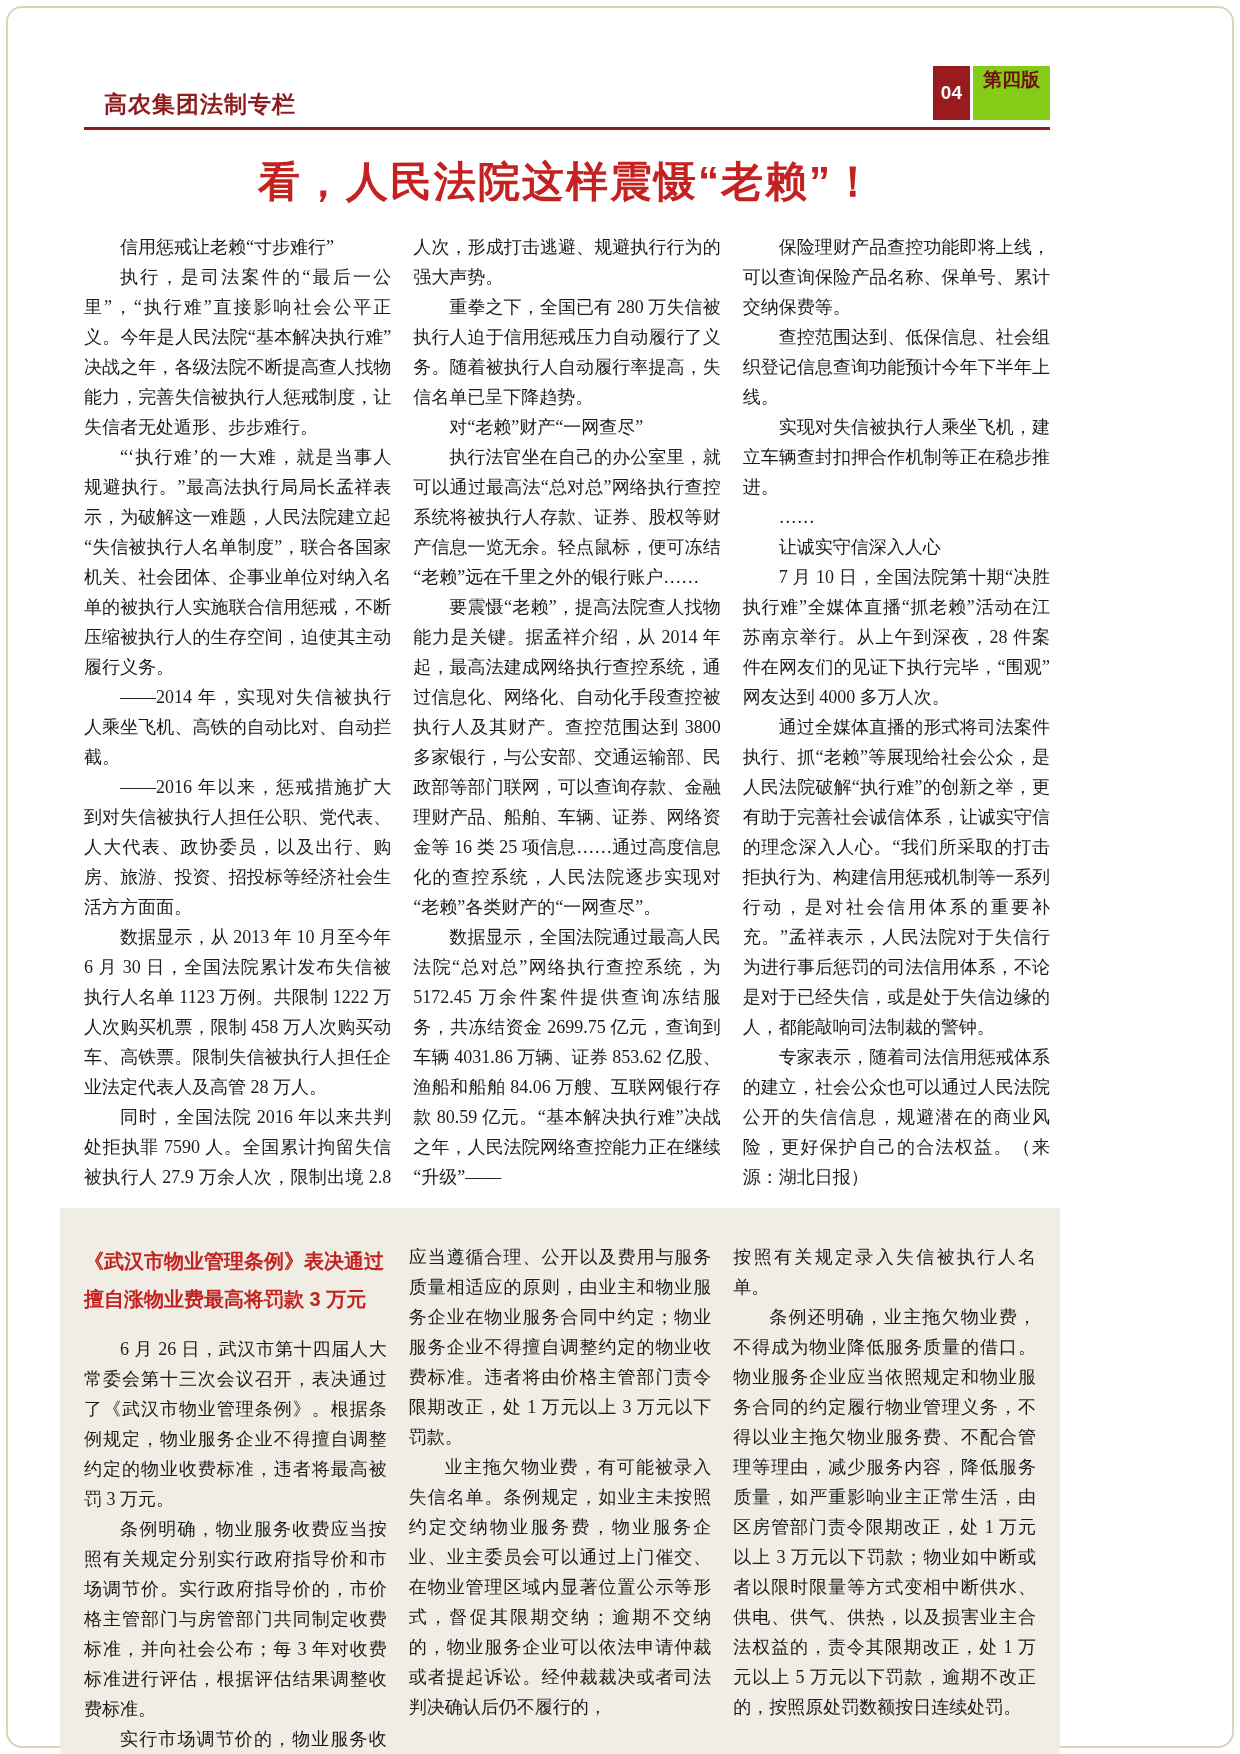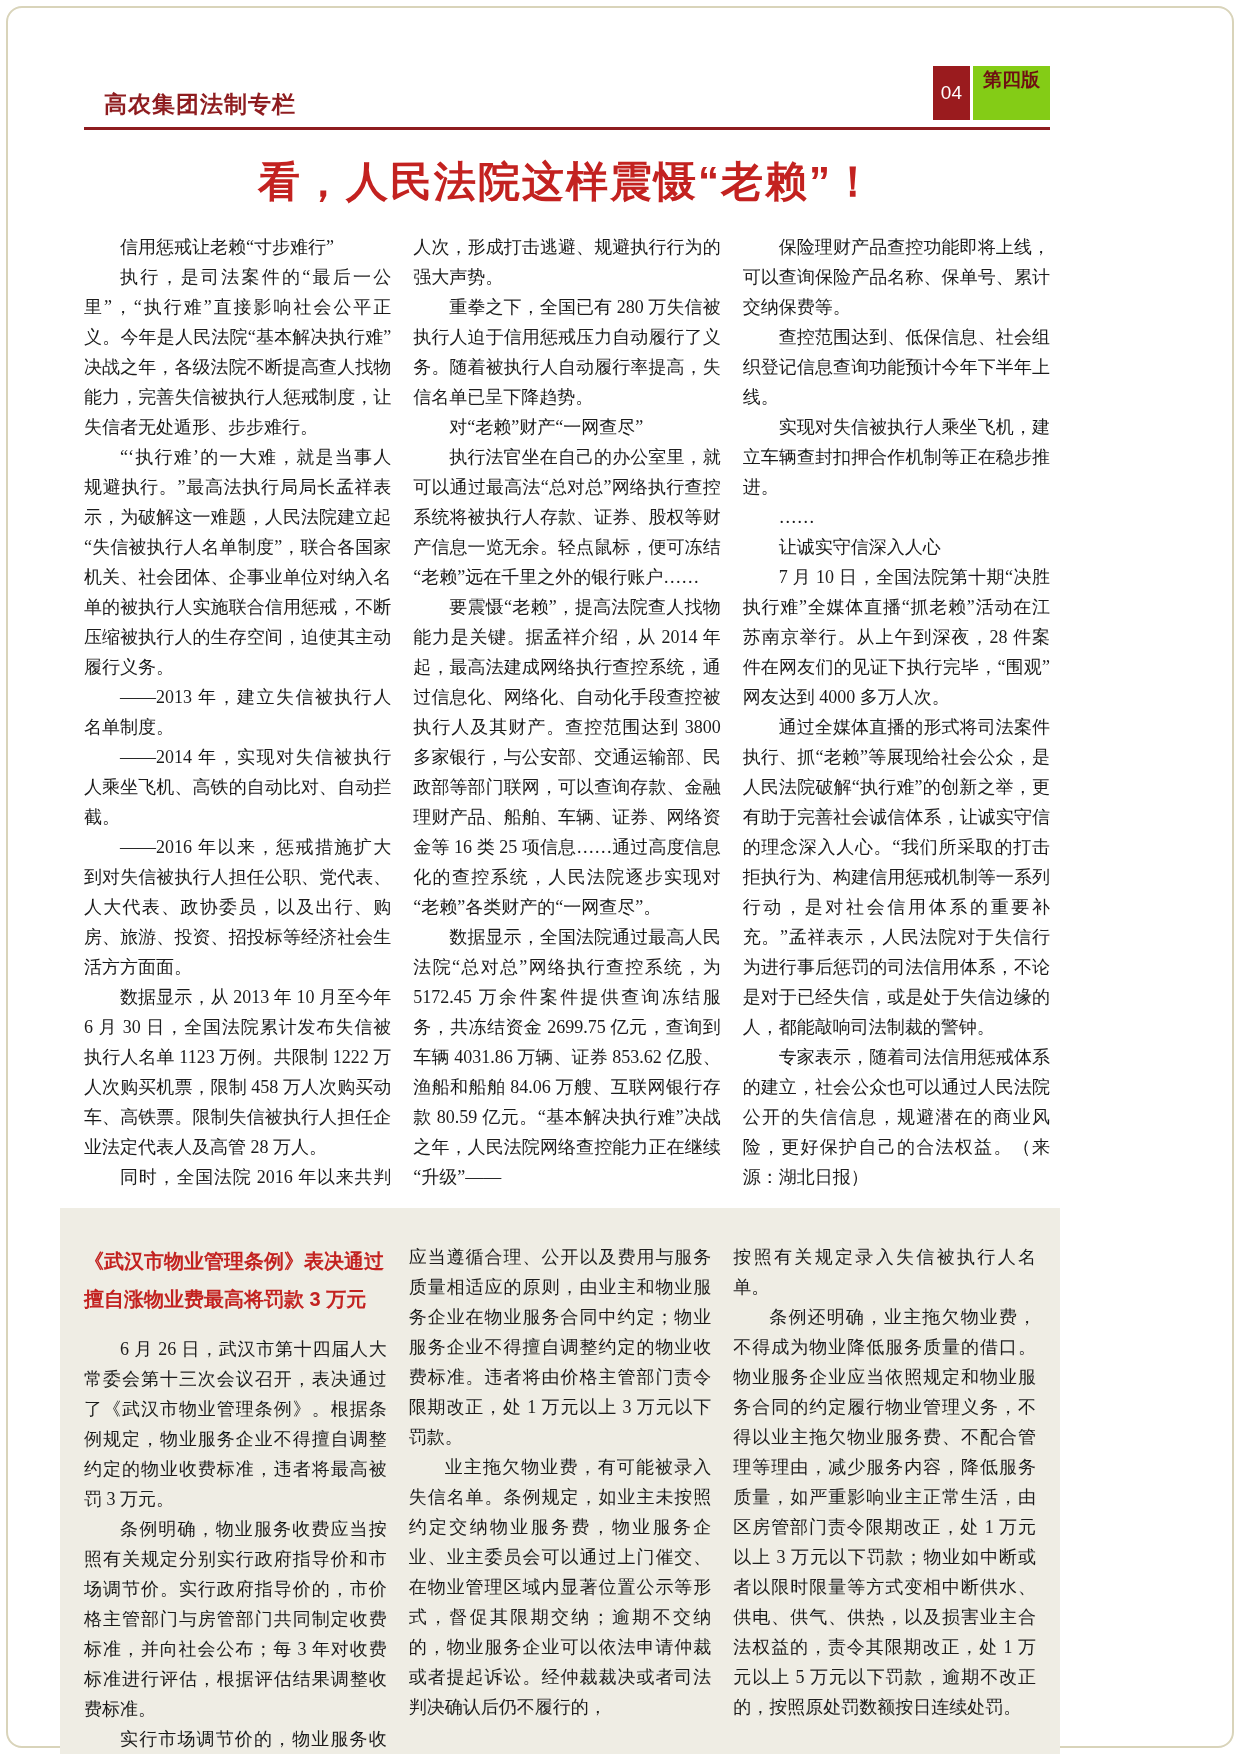--- a/index.html
+++ b/index.html
@@ -18,21 +18,21 @@
   .page-header{
     display:flex;justify-content:space-between;align-items:flex-end;
     border-bottom:3px solid #8e1c1f;padding-bottom:7px;
   }
   .masthead-label{
     font-family:"Liberation Sans","DejaVu Sans",sans-serif;
     font-weight:bold;font-size:23px;color:#8e1c1f;letter-spacing:1px;margin-left:20px;
   }
   .badges{display:flex;gap:3px;font-family:"Liberation Sans","DejaVu Sans",sans-serif;}
   .badge-num{
-    background:#9a1b1e;color:#ffffff;font-weight:normal;font-size:19px;
+    background:#9a1b1e;color:#ffffff;font-weight:bold;font-size:19px;
     padding:16px 8px;line-height:22px;
   }
   .badge-edition{
     background:#84cc16;color:#6e0f12;font-weight:bold;font-size:19px;
     padding:3px 10px;line-height:22px;
   }
 
   
   .headline{
     margin:20px 0 18px 0;text-align:center;
@@ -82,21 +82,20 @@
     </span>
   </header>
 
   <h1 class="headline">看，人民法院这样震慑“老赖”！</h1>
 
   <section class="article1">
     <div class="col">
         <p class="para subhead">信用惩戒让老赖“寸步难行”</p>
         <p class="para indent">执行，是司法案件的“最后一公里”，“执行难”直接影响社会公平正义。今年是人民法院“基本解决执行难”决战之年，各级法院不断提高查人找物能力，完善失信被执行人惩戒制度，让失信者无处遁形、步步难行。</p>
         <p class="para indent">“‘执行难’的一大难，就是当事人规避执行。”最高法执行局局长孟祥表示，为破解这一难题，人民法院建立起“失信被执行人名单制度”，联合各国家机关、社会团体、企事业单位对纳入名单的被执行人实施联合信用惩戒，不断压缩被执行人的生存空间，迫使其主动履行义务。</p>
-        <p class="para indent">——2013 年，建立失信被执行人名单制度。</p>
         <p class="para indent">——2014 年，实现对失信被执行人乘坐飞机、高铁的自动比对、自动拦截。</p>
         <p class="para indent">——2016 年以来，惩戒措施扩大到对失信被执行人担任公职、党代表、人大代表、政协委员，以及出行、购房、旅游、投资、招投标等经济社会生活方方面面。</p>
         <p class="para indent">数据显示，从 2013 年 10 月至今年 6 月 30 日，全国法院累计发布失信被执行人名单 1123 万例。共限制 1222 万人次购买机票，限制 458 万人次购买动车、高铁票。限制失信被执行人担任企业法定代表人及高管 28 万人。</p>
         <p class="para indent">同时，全国法院 2016 年以来共判处拒执罪 7590 人。全国累计拘留失信被执行人 27.9 万余人次，限制出境 2.8 万余</p>
       </div>
     <div class="col">
         <p class="para noindent">人次，形成打击逃避、规避执行行为的强大声势。</p>
         <p class="para indent">重拳之下，全国已有 280 万失信被执行人迫于信用惩戒压力自动履行了义务。随着被执行人自动履行率提高，失信名单已呈下降趋势。</p>
         <p class="para subhead">对“老赖”财产“一网查尽”</p>
         <p class="para indent">执行法官坐在自己的办公室里，就可以通过最高法“总对总”网络执行查控系统将被执行人存款、证券、股权等财产信息一览无余。轻点鼠标，便可冻结“老赖”远在千里之外的银行账户……</p>

